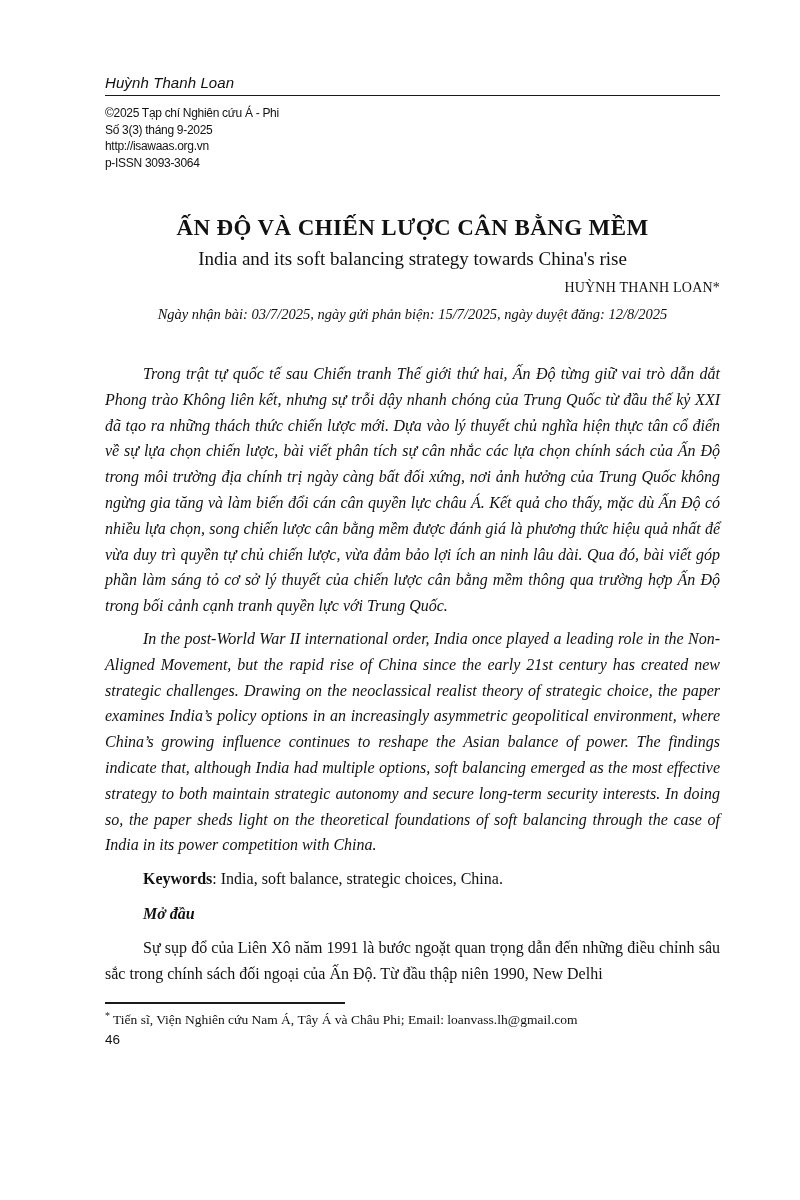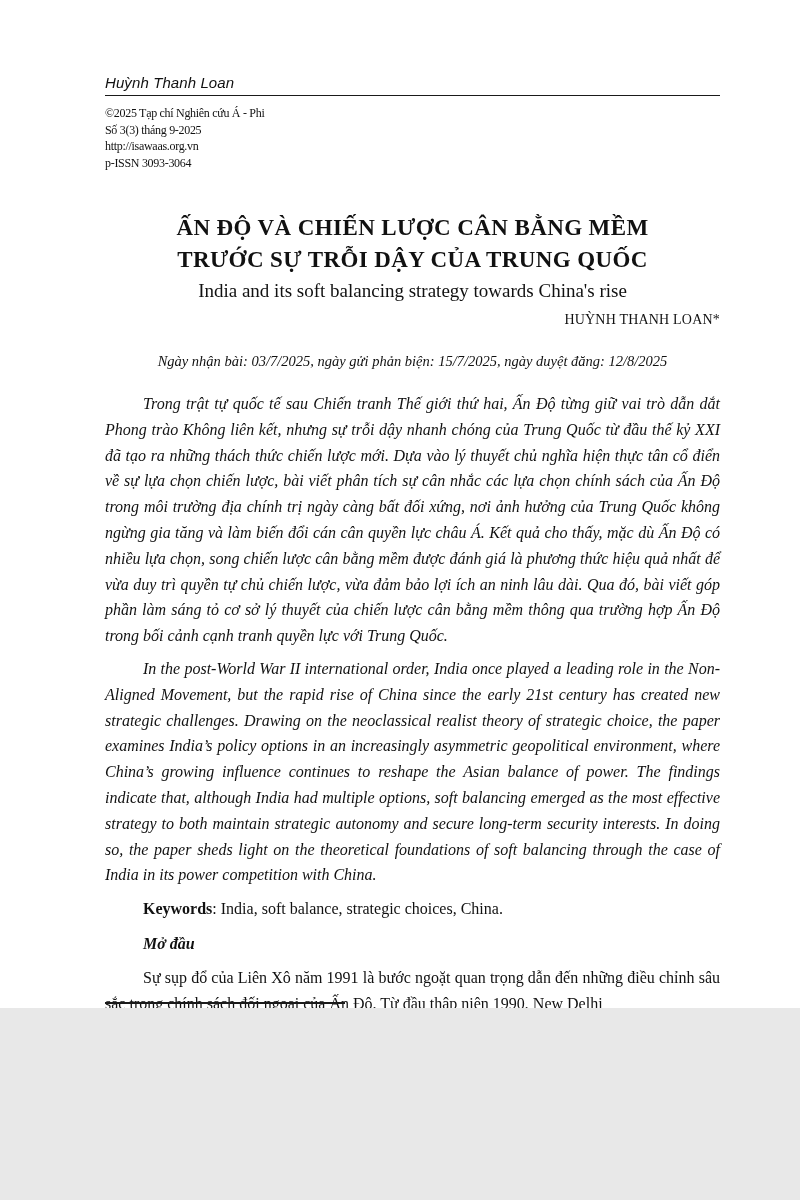--- a/index.html
+++ b/index.html
@@ -1,20 +1,20 @@
 <!DOCTYPE html>
 <html><head>
 <meta charset="utf-8">
 <style>
   * { margin: 0; padding: 0; box-sizing: border-box; }
   html, body { background: #e8e8e8; }
   .page {
     position: relative;
     width: 800px;
-    height: 1008px;
+    height: 1200px;
     margin: 0 auto;
     background: #ffffff;
     color: #111111;
     padding: 74px 80px 0 105px;
     font-family: "Liberation Serif", serif;
     overflow: hidden;
   }
   
   .running-head {
     font-family: "Liberation Sans", sans-serif;
@@ -24,21 +24,21 @@
     letter-spacing: 0.1px;
     margin-bottom: 3px;
   }
   .head-rule {
     border: 0;
     border-top: 1.7px solid #1a1a1a;
     width: 100%;
   }
   .journal-info {
     margin-top: 9px;
-    font-family: Liberation Serif, serif;
+    font-family: Liberation Sans, sans-serif;
     font-size: 12px;
     line-height: 16.5px;
     letter-spacing: -0.3px;
   }
   
   .title-vi {
     margin-top: 41px;
     text-align: center;
     font-size: 23px;
     line-height: 32px;
@@ -53,28 +53,28 @@
     font-weight: normal;
   }
   .author-line {
     margin-top: 7px;
     text-align: right;
     font-size: 14px;
     line-height: 18px;
     letter-spacing: 0.2px;
   }
   .dates-line {
-    margin-top: 22px;
+    margin-top: 7px;
     text-align: center;
     font-style: italic;
     font-size: 14.5px;
     line-height: 20px;
   }
   
-  .body-block { margin-top: 20px; }
+  .body-block { margin-top: 37px; }
   p.para {
     font-size: 16px;
     line-height: 25.8px;
     text-align: justify;
     text-indent: 38px;
     margin-bottom: 7px;
   }
   p.italic { font-style: italic; }
   p.kw-line {
     font-size: 16px;
@@ -133,21 +133,20 @@
       <div>©2025 Tạp chí Nghiên cứu Á - Phi</div>
       <div>Số 3(3) tháng 9-2025</div>
       <div>http://isawaas.org.vn</div>
       <div>p-ISSN 3093-3064</div>
     </div>
   </header>
 
   <main>
     <h1 class="title-vi">
       <span>ẤN ĐỘ VÀ CHIẾN LƯỢC CÂN BẰNG MỀM</span><br>
-      <span>TRƯỚC SỰ TRỖI DẬY CỦA TRUNG QUỐC</span>
     </h1>
 
     <h2 class="title-en">India and its soft balancing strategy towards China's rise</h2>
 
     <div class="author-line">HUỲNH THANH LOAN*</div>
 
     <div class="dates-line">Ngày nhận bài: 03/7/2025, ngày gửi phản biện: 15/7/2025, ngày duyệt đăng: 12/8/2025</div>
 
     <div class="body-block">
       <p class="para italic">Trong trật tự quốc tế sau Chiến tranh Thế giới thứ hai, Ấn Độ từng giữ vai trò dẫn dắt Phong trào Không liên kết, nhưng sự trỗi dậy nhanh chóng của Trung Quốc từ đầu thế kỷ XXI đã tạo ra những thách thức chiến lược mới. Dựa vào lý thuyết chủ nghĩa hiện thực tân cổ điển về sự lựa chọn chiến lược, bài viết phân tích sự cân nhắc các lựa chọn chính sách của Ấn Độ trong môi trường địa chính trị ngày càng bất đối xứng, nơi ảnh hưởng của Trung Quốc không ngừng gia tăng và làm biến đổi cán cân quyền lực châu Á. Kết quả cho thấy, mặc dù Ấn Độ có nhiều lựa chọn, song chiến lược cân bằng mềm được đánh giá là phương thức hiệu quả nhất để vừa duy trì quyền tự chủ chiến lược, vừa đảm bảo lợi ích an ninh lâu dài. Qua đó, bài viết góp phần làm sáng tỏ cơ sở lý thuyết của chiến lược cân bằng mềm thông qua trường hợp Ấn Độ trong bối cảnh cạnh tranh quyền lực với Trung Quốc.</p>

